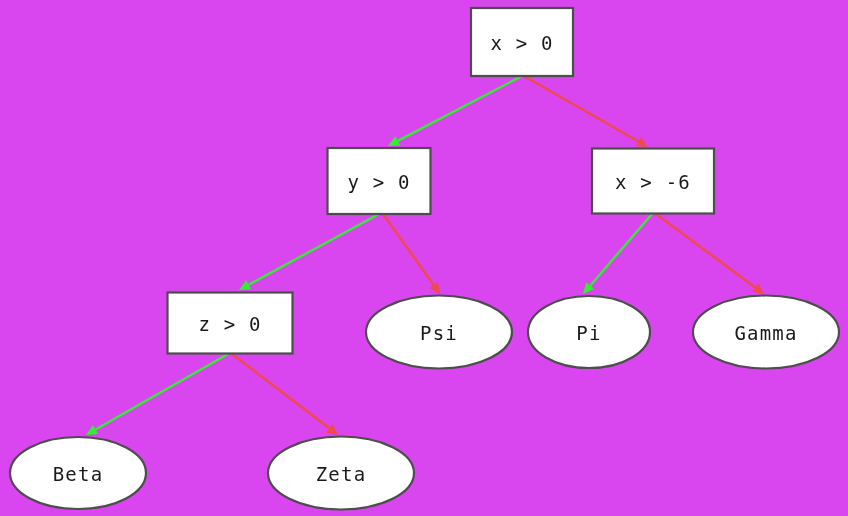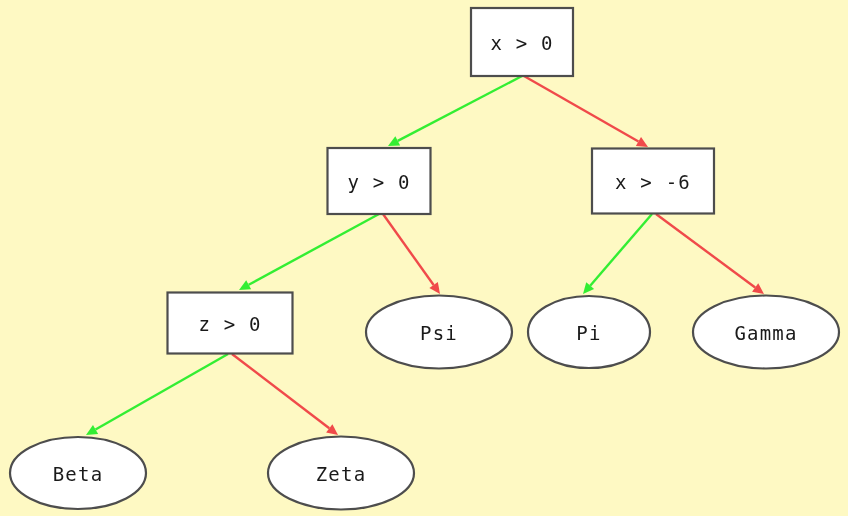--- a/index.html
+++ b/index.html
@@ -7,21 +7,21 @@
     padding: 0;
     background: #ffffff;
   }
   body {
     font-family: "DejaVu Sans Mono", monospace;
   }
   #canvas {
     position: relative;
     width: 848px;
     height: 516px;
-    background: #fef9c3;
+    background: #d946ef;
     overflow: hidden;
   }
   #graph-svg {
     position: absolute;
     top: 0;
     left: 0;
     width: 848px;
     height: 516px;
   }
   .node-rect {

